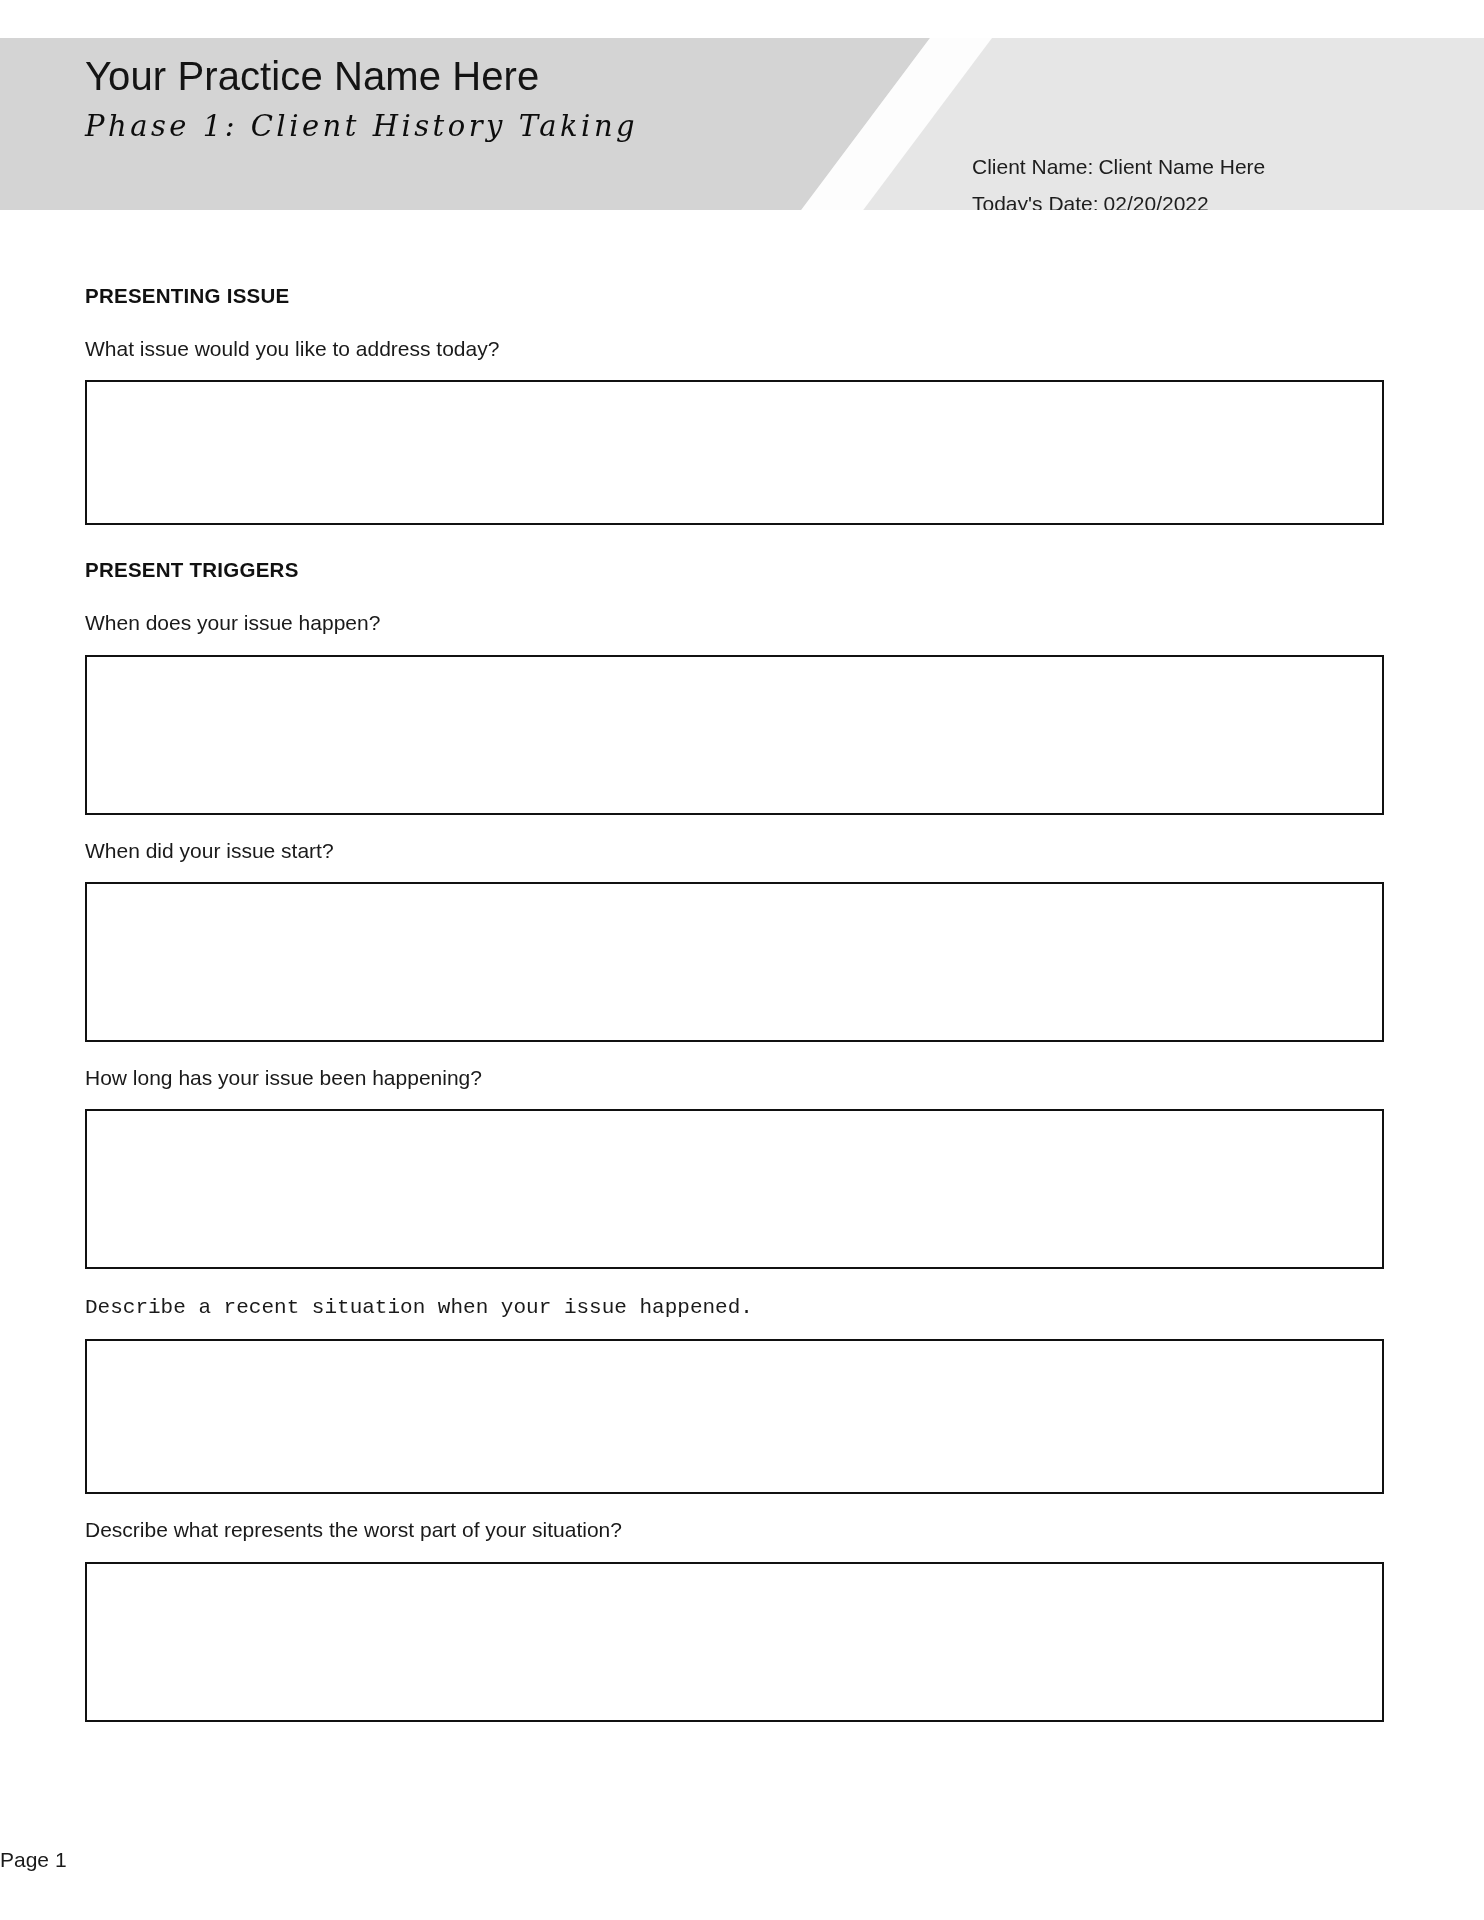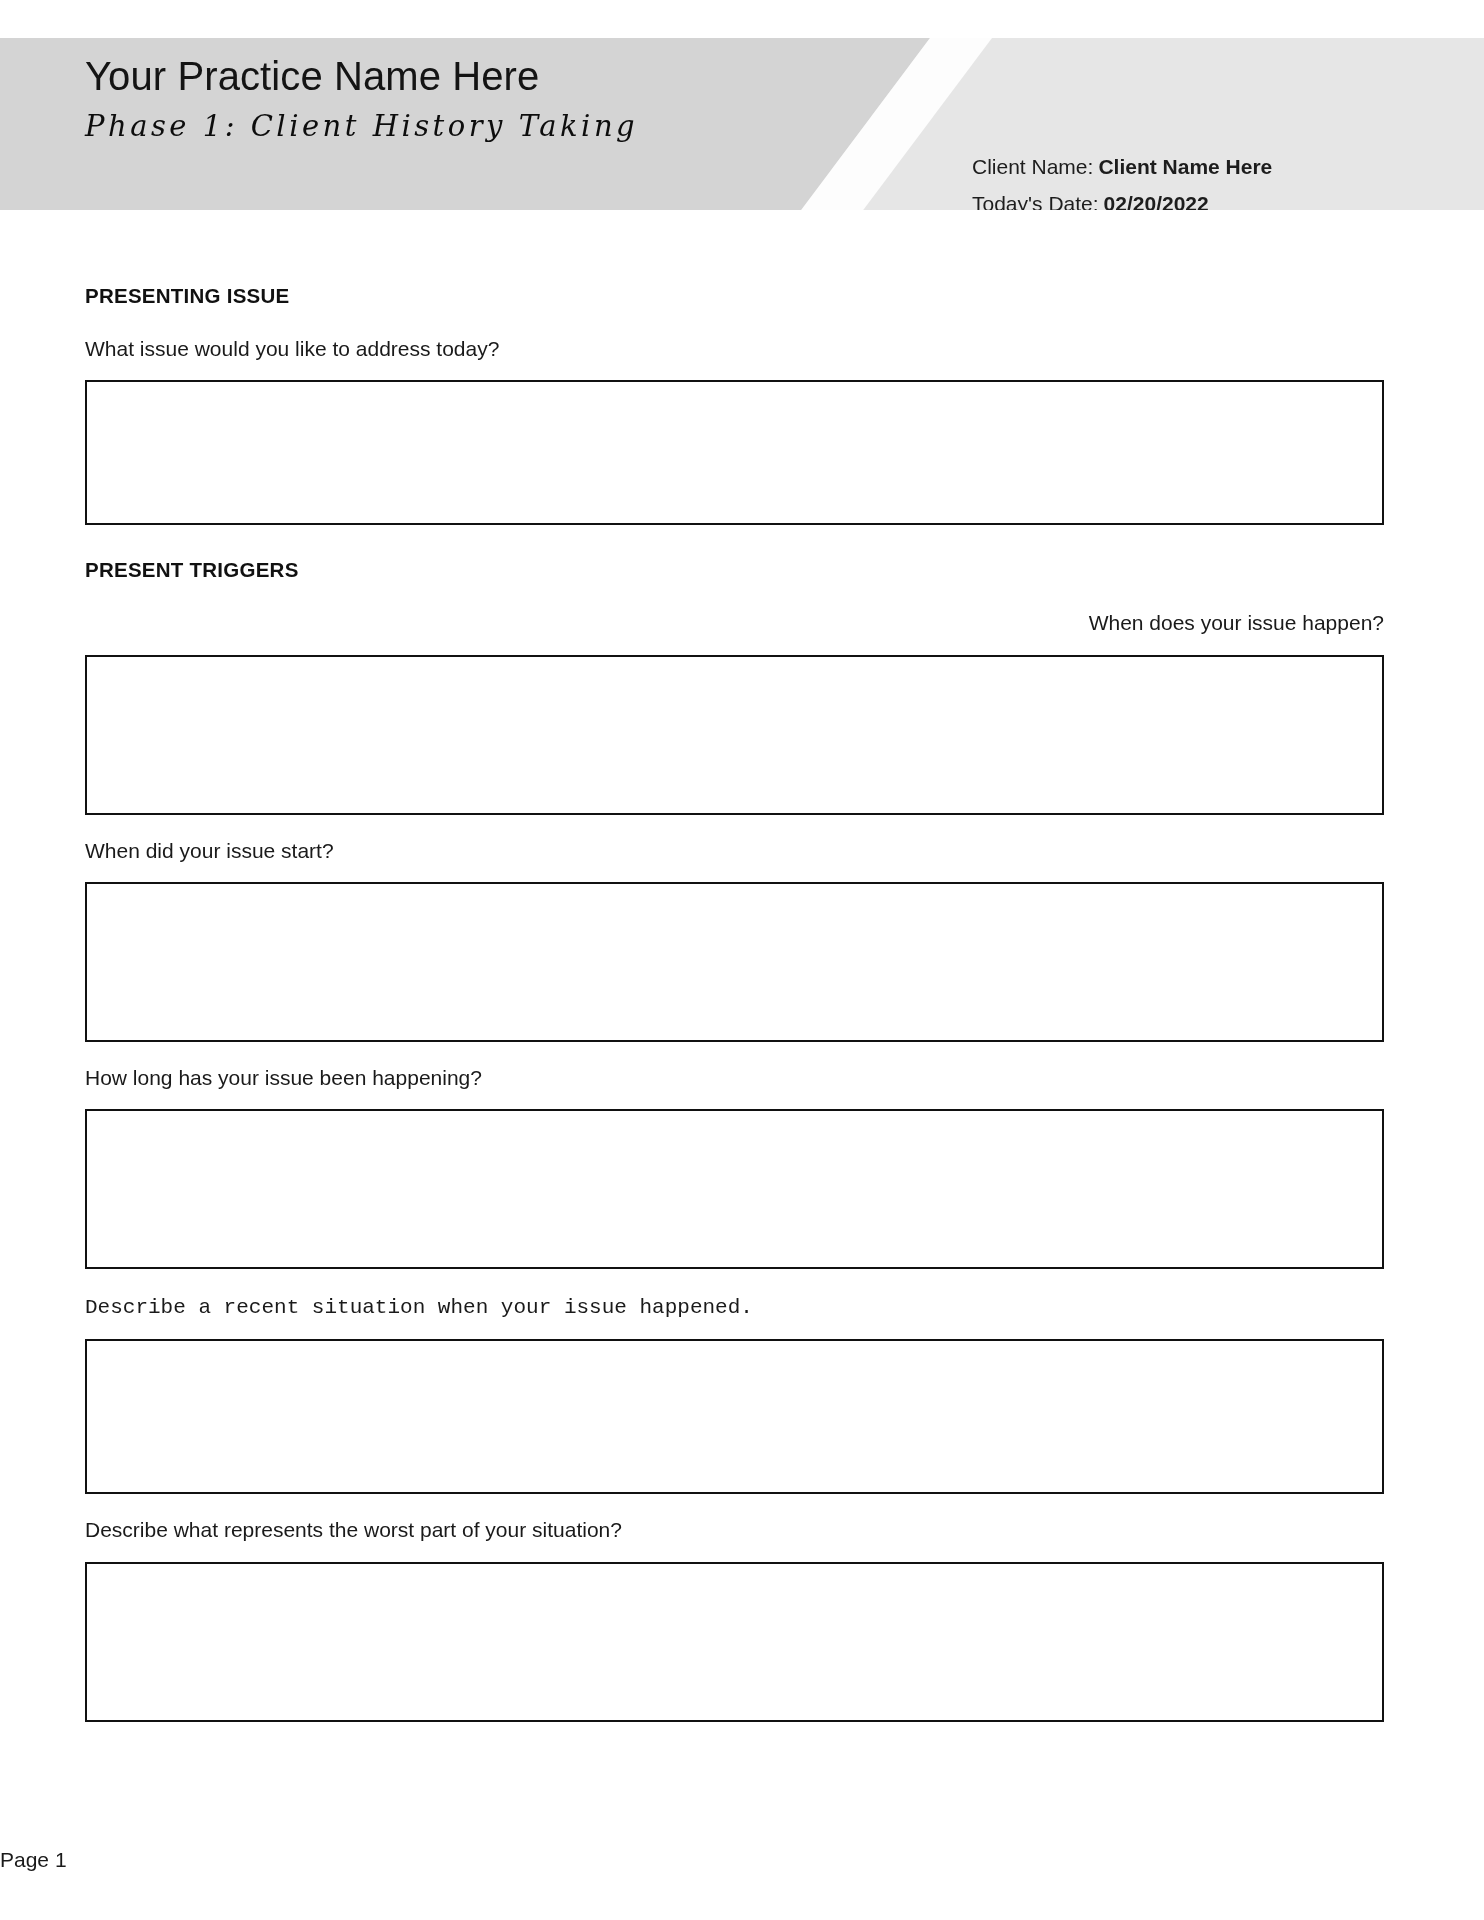--- a/index.html
+++ b/index.html
@@ -91,21 +91,21 @@
     z-index: 5;
   }
   .header-right-content .meta-line {
     font-size: 21px;
     color: #1d1d1d;
     line-height: 1.0;
     white-space: nowrap;
     margin-bottom: 16px;
   }
   .header-right-content .meta-line:last-child { margin-bottom: 0; }
-  .meta-line .field-value { margin-left: 5px; font-weight: bold; }
+  .meta-line .field-value { margin-left: 5px; }
 
   
   .sheet {
     position: absolute;
     left: 0;
     top: 249px;
     width: 1472px;
   }
   .content {
     padding: 0 88px 0 85px;
@@ -173,21 +173,21 @@
 
 <div class="sheet">
   <div class="content" id="sections-root">
       <div class="form-section" style="margin-top: 35px;">
         <div class="section-heading block-section-heading">PRESENTING ISSUE</div>
         <div class="question block-question" style="margin-top: 28px;">What issue would you like to address today?</div>
         <div class="answer-box block-box" style="height: 145px; margin-top: 18px;"></div>
       </div>
       <div class="form-section" style="margin-top: 33px;">
         <div class="section-heading block-section-heading">PRESENT TRIGGERS</div>
-        <div class="question block-question" style="margin-top: 28px; text-align: right;">When does your issue happen?</div>
+        <div class="question block-question" style="margin-top: 28px;">When does your issue happen?</div>
         <div class="answer-box block-box" style="height: 160px; margin-top: 18px;"></div>
         <div class="question block-question" style="margin-top: 23px;">When did your issue start?</div>
         <div class="answer-box block-box" style="height: 160px; margin-top: 18px;"></div>
         <div class="question block-question" style="margin-top: 23px;">How long has your issue been happening?</div>
         <div class="answer-box block-box" style="height: 160px; margin-top: 18px;"></div>
         <div class="question block-question" style="margin-top: 26px; font-family: Liberation Mono, monospace;">Describe a recent situation when your issue happened.</div>
         <div class="answer-box block-box" style="height: 155px; margin-top: 18px;"></div>
         <div class="question block-question" style="margin-top: 23px;">Describe what represents the worst part of your situation?</div>
         <div class="answer-box block-box" style="height: 160px; margin-top: 18px;"></div>
       </div>

